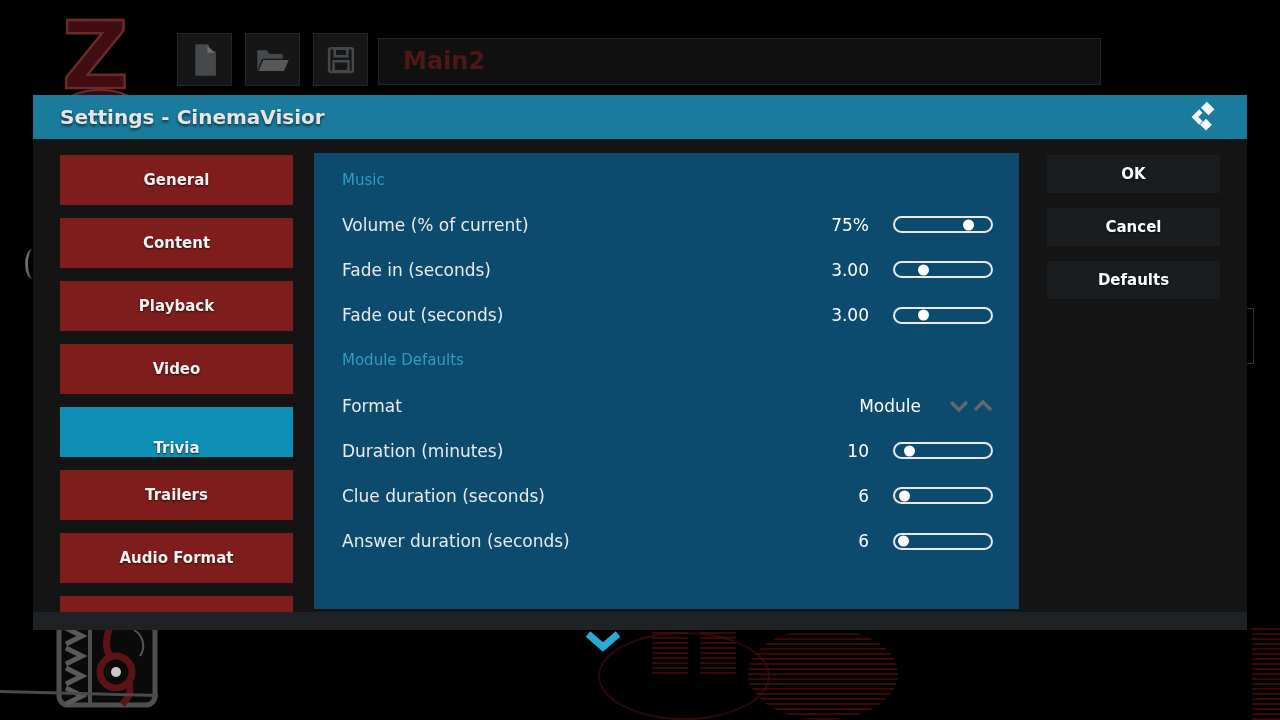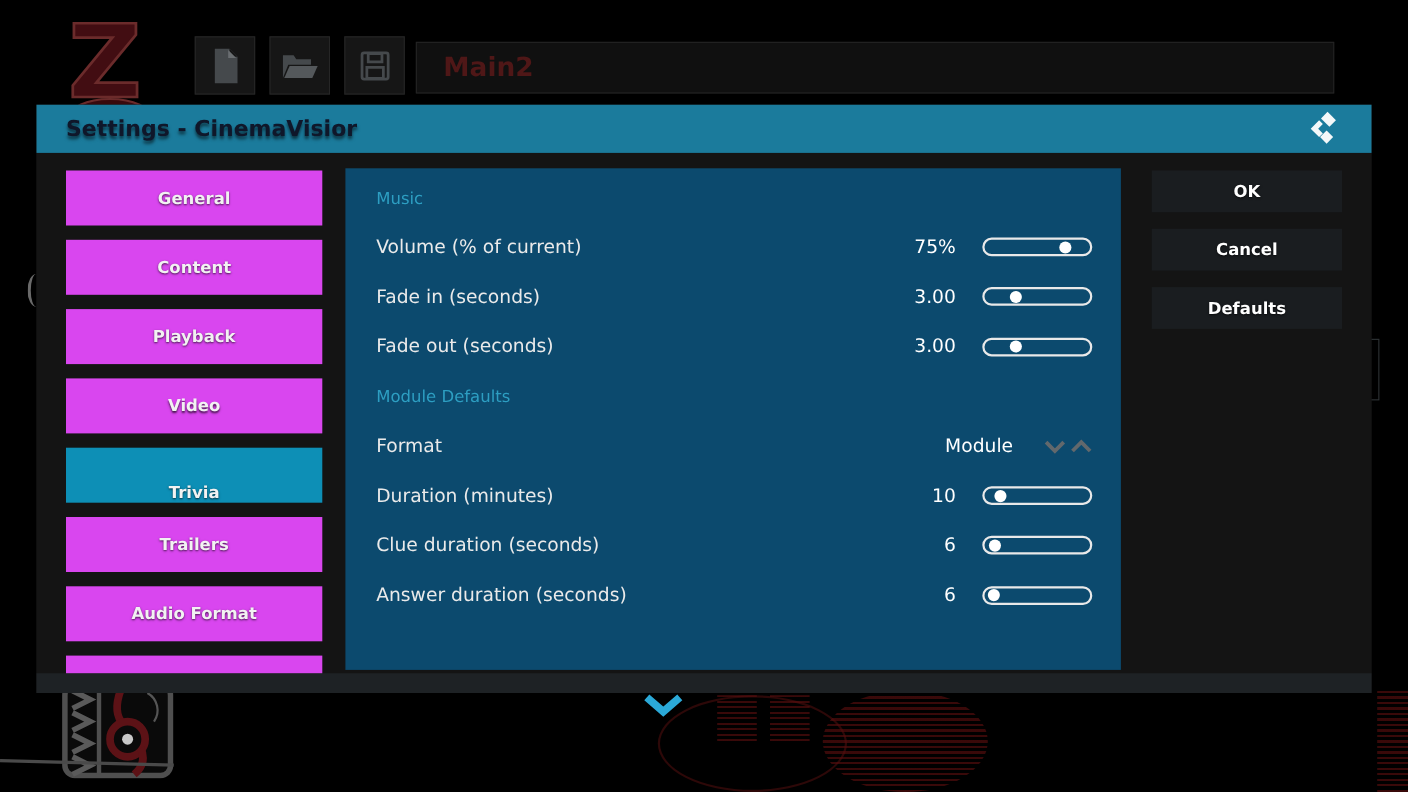--- a/index.html
+++ b/index.html
@@ -6,46 +6,46 @@
   html,body { width:1280px; height:720px; background:#000; overflow:hidden;
               font-family:"DejaVu Sans","Liberation Sans",sans-serif; }
   .abs { position:absolute; }
 
   
   #bg-app { position:absolute; inset:0; background:#000; z-index:1; }
   #bg-logo { left:54px; top:8px; width:92px; height:100px; }
   .tb-btn { top:33px; width:55px; height:53px; background:#161616; border:1px solid #262626;
             display:flex; align-items:center; justify-content:center; }
   #tb-btn-0 { left:177px; } #tb-btn-1 { left:245px; } #tb-btn-2 { left:313px; }
-  #bg-filename { left:378px; top:38px; width:835px; height:47px; background:#101010;
+  #bg-filename { left:378px; top:38px; width:723px; height:47px; background:#101010;
                  border:1px solid #242424; color:#4f1717; font-size:24px; font-weight:bold;
                  line-height:45px; padding-left:24px; }
   #bg-paren { left:25px; top:249px; width:16px; height:30px; border-left:3px solid #6a6a6a;
               border-radius:50%; }
   #bg-rect-right { left:1243px; top:308px; width:11px; height:56px; border:1px solid #2e3336; }
   .stripes { background:repeating-linear-gradient(180deg, rgba(88,14,14,.65) 0 2px, rgba(0,0,0,0) 2px 5px); }
   #art-circle-1 { left:598px; top:632px; width:172px; height:88px; border-radius:50%;
                   border:2px solid rgba(90,16,16,.5); }
   #art-block-1 { left:652px; top:632px; width:36px; height:42px; }
   #art-block-2 { left:700px; top:632px; width:36px; height:42px; }
   #art-circle-2 { left:748px; top:628px; width:150px; height:92px; border-radius:50%; }
   #art-strip-right { left:1252px; top:628px; width:28px; height:92px; }
   #bg-line { left:0; top:692px; width:158px; height:3px; background:#4a4a4a; transform:rotate(1.5deg); }
   #bg-clapper { left:56px; top:620px; width:102px; height:88px; }
 
   
   #dialog { left:33px; top:95px; width:1214px; height:535px; background:#141414;
             z-index:10; overflow:hidden; }
   #title-bar { left:0; top:0; width:1214px; height:44px; background:#1b7b9c; }
-  #title-text { position:absolute; left:27px; top:0; line-height:44px; color:#0f172a;
+  #title-text { position:absolute; left:27px; top:0; line-height:44px; color:#e5e5e5;
                 font-size:20px; font-weight:bold; text-shadow:0 2px 3px rgba(0,0,0,.6); }
   #kodi-logo { position:absolute; right:24px; top:5px; }
 
   
-  .side-btn { position:absolute; left:27px; width:233px; height:50px; background:#d946ef;
+  .side-btn { position:absolute; left:27px; width:233px; height:50px; background:#7f1d1d;
               color:#f2f2f2; font-size:15px; font-weight:bold; display:flex;
               align-items:center; justify-content:center;
               text-shadow:0 1px 2px rgba(0,0,0,.7); }
   .side-btn.selected { background:#0d8fb6;align-items:flex-end; }
 
   
   #panel { left:281px; top:58px; width:705px; height:456px; background:#0c4a6e;
            padding:4px 26px 0 28px; }
   .row { height:45.2px; display:flex; align-items:center; }
   .row-header { color:#2d9ec2; font-size:15px; }

